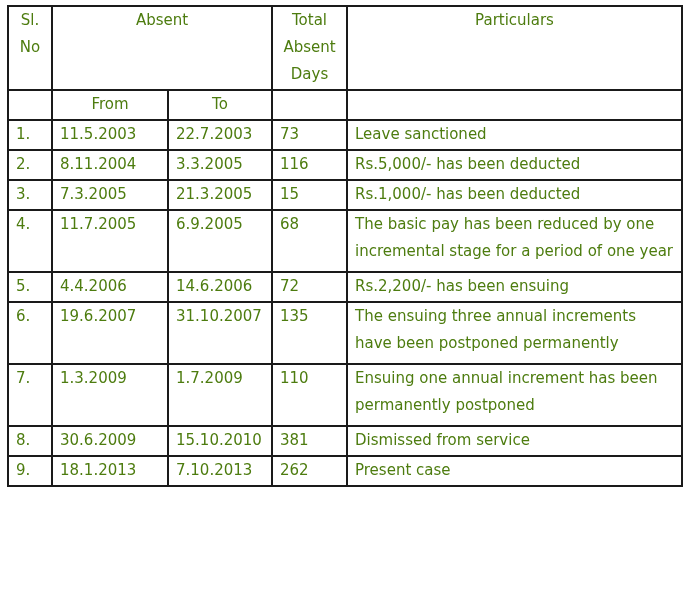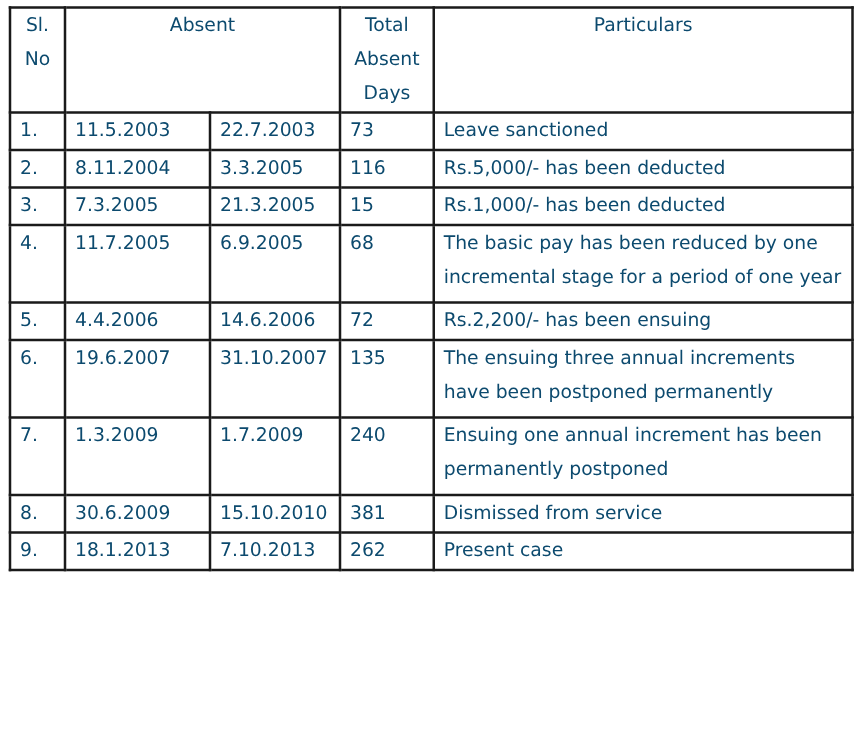--- a/index.html
+++ b/index.html
@@ -11,21 +11,21 @@
     overflow: hidden;
   }
   table.doc-table {
     border-collapse: collapse;
     table-layout: fixed;
     width: 674px;
     margin: 5px 0 0 7px;
     font-family: "DejaVu Sans", "Liberation Sans", sans-serif;
     font-size: 15px;
     line-height: 27px;
-    color: #0c4a6e;
+    color: #4d7c0f;
   }
   .doc-table col.c-sl   { width: 44px; }
   .doc-table col.c-from { width: 116px; }
   .doc-table col.c-to   { width: 104px; }
   .doc-table col.c-days { width: 75px; }
   .doc-table col.c-part { width: 335px; }
   .doc-table th, .doc-table td {
     border: 2px solid #1a1a1a;
     vertical-align: top;
     padding: 0 7px 1px 7px;
@@ -56,20 +56,27 @@
       <tr>
     <th class="pre">Sl.
 No</th>
     <th colspan="2">Absent</th>
     <th class="pre">Total
 Absent
 Days</th>
     <th>Particulars</th>
   </tr>
 
+  <tr class="subhead">
+    <th></th>
+    <th>From</th>
+    <th>To</th>
+    <th></th>
+    <th></th>
+  </tr>
 
   <tr>
     <td>1.</td>
     <td>11.5.2003</td>
     <td>22.7.2003</td>
     <td>73</td>
     <td>Leave sanctioned</td>
   </tr>
 
   <tr>
@@ -109,21 +116,21 @@
     <td>19.6.2007</td>
     <td>31.10.2007</td>
     <td>135</td>
     <td class="just">The ensuing three annual increments have been postponed permanently</td>
   </tr>
 
   <tr class="tall">
     <td>7.</td>
     <td>1.3.2009</td>
     <td>1.7.2009</td>
-    <td>240</td>
+    <td>110</td>
     <td class="just">Ensuing one annual increment has been permanently postponed</td>
   </tr>
 
   <tr>
     <td>8.</td>
     <td>30.6.2009</td>
     <td>15.10.2010</td>
     <td>381</td>
     <td>Dismissed from service</td>
   </tr>

